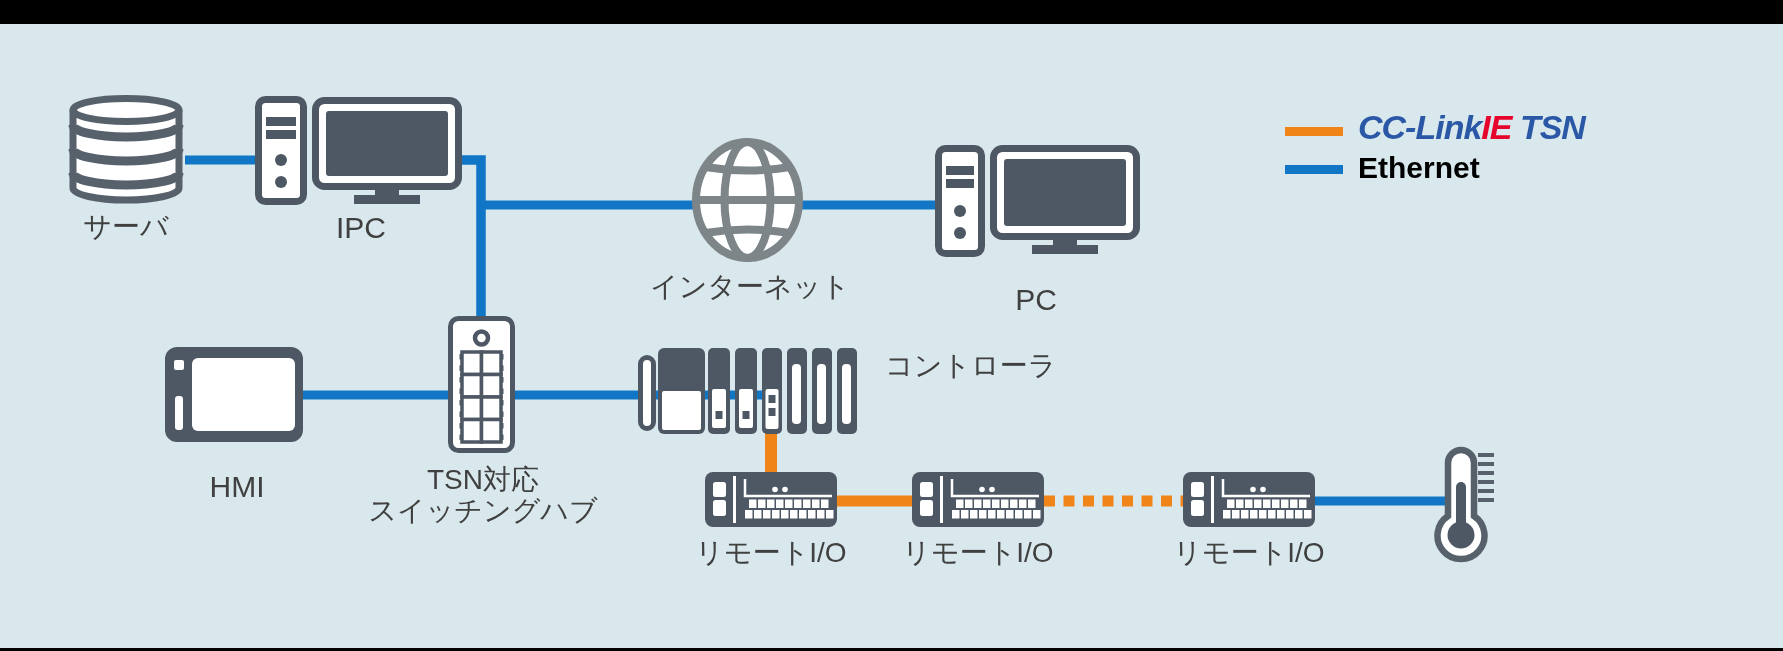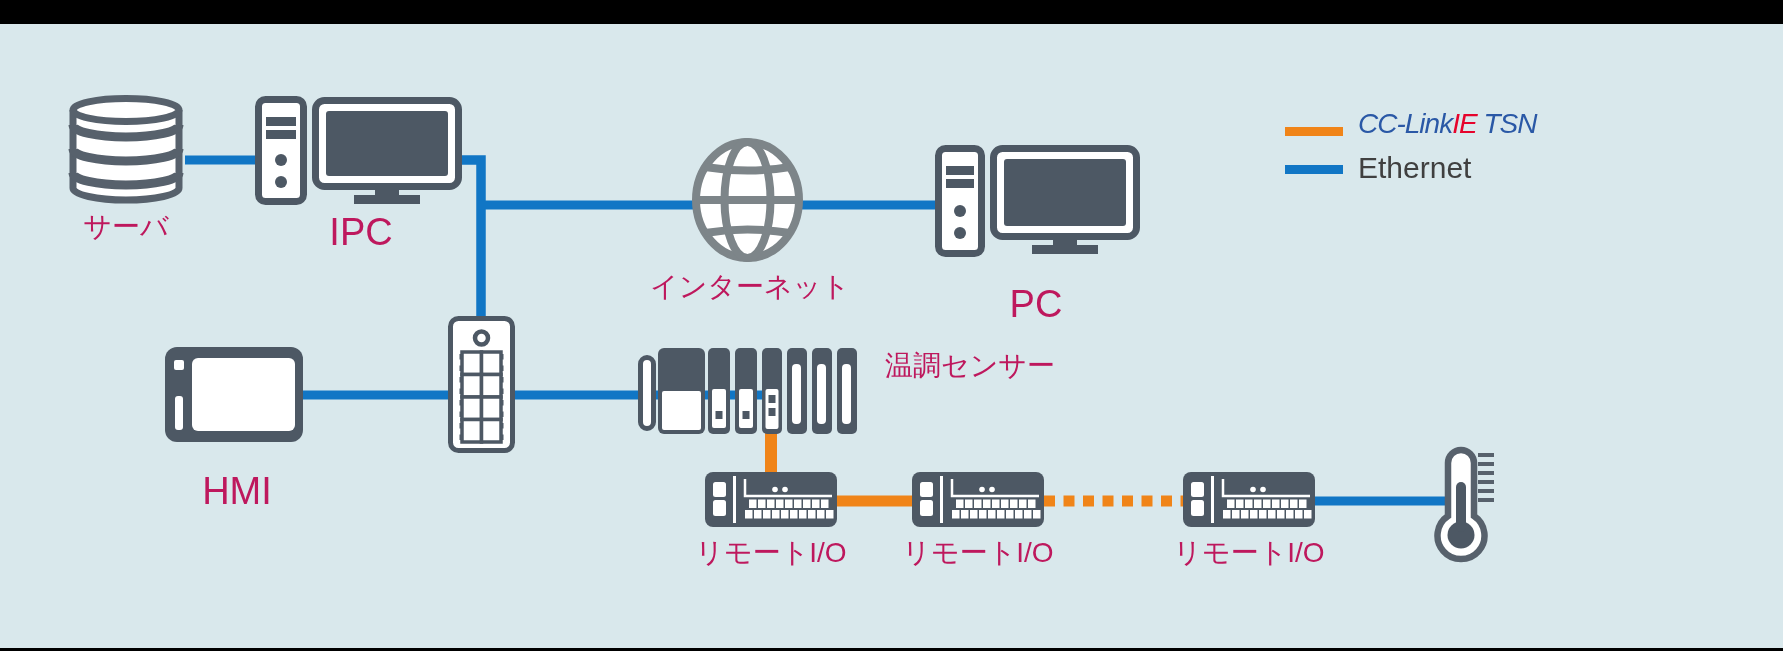--- a/index.html
+++ b/index.html
@@ -7,32 +7,32 @@
     position:relative;width:1783px;height:651px;overflow:hidden;
     background:#d9e8ec;
     font-family:"Liberation Sans","DejaVu Sans",sans-serif;
   }
   .bar{position:absolute;left:0;width:1783px;background:#000;}
   .bar.top{top:0;height:24px;}
   .bar.bottom{top:648px;height:3px;}
   .links{position:absolute;left:0;top:0;z-index:1;}
   .node{position:absolute;z-index:2;line-height:0;}
   .lbl{
-    position:absolute;z-index:3;color:#be185d;font-size:28px;line-height:1.12;
+    position:absolute;z-index:3;color:#404040;font-size:28px;line-height:1.12;
     white-space:nowrap;transform:translateX(-50%);text-align:center;
   }
-  .lbl.latin{font-size:38px;}
+  .lbl.latin{font-size:30px;}
   .lbl.leftalign{transform:none;text-align:left;}
   .legend{position:absolute;z-index:3;}
   .swatch{position:absolute;width:58px;height:9px;}
   .legend-text{position:absolute;white-space:nowrap;}
-  .logo{font-size:28px;font-style:italic;font-weight:normal;letter-spacing:-1px;line-height:1;}
+  .logo{font-size:34px;font-style:italic;font-weight:bold;letter-spacing:-1px;line-height:1;}
   .logo .lg-blue{color:#2a58a6;}
   .logo .lg-red{color:#e6032c;}
-  .eth{font-size:30px;color:#404040;line-height:1;}
+  .eth{font-size:30px;color:#000000;line-height:1;font-weight:bold;}
 </style>
 </head>
 <body>
 
 <div class="stage" style="background: rgb(217, 232, 236);">
 
   <div class="bar top"></div>
   <div class="bar bottom"></div>
 
   <svg class="links" width="1783" height="651">
@@ -130,20 +130,22 @@
         <rect x="14" y="81" width="19.5" height="22.5"></rect>
           <rect x="33.5" y="81" width="19.5" height="22.5"></rect>
         <rect x="14" y="103.5" width="19.5" height="22.5"></rect>
           <rect x="33.5" y="103.5" width="19.5" height="22.5"></rect>
       </g>
       <line x1="13" y1="38" x2="13" y2="124" stroke="#4d5864" stroke-width="3" stroke-dasharray="5.5 6"></line>
       <line x1="54" y1="38" x2="54" y2="124" stroke="#4d5864" stroke-width="3" stroke-dasharray="5.5 6"></line>
     </svg>
   </div>
   <div class="lbl" style="left:483px;top:464px;">
+    <div>TSN対応</div>
+    <div>スイッチングハブ</div>
   </div>
 
   <div class="node" style="left:638px;top:345px;">
     <svg width="220" height="92" viewBox="0 0 220 92">
       <rect x="2.5" y="12.5" width="13" height="71" rx="6.5" fill="#fff" stroke="#4d5864" stroke-width="5"></rect>
       <rect x="20" y="3" width="47" height="86" rx="6" fill="#4d5864"></rect>
       <rect x="24" y="46" width="39" height="39" rx="2" fill="#fff"></rect>
       <rect x="70" y="3" width="22" height="86" rx="5" fill="#4d5864"></rect>
       <rect x="74" y="44" width="14" height="39" rx="2" fill="#fff"></rect>
       <rect x="77.5" y="66" width="7" height="8" fill="#4d5864"></rect>
@@ -155,21 +157,21 @@
       <rect x="130.5" y="50" width="7" height="8" fill="#4d5864"></rect>
       <rect x="130.5" y="63" width="7" height="8" fill="#4d5864"></rect>
       <rect x="149" y="3" width="20" height="86" rx="5" fill="#4d5864"></rect>
       <rect x="154" y="19" width="9" height="60" rx="4" fill="#fff"></rect>
       <rect x="174" y="3" width="20" height="86" rx="5" fill="#4d5864"></rect>
       <rect x="179" y="19" width="9" height="60" rx="4" fill="#fff"></rect>
       <rect x="199" y="3" width="20" height="86" rx="5" fill="#4d5864"></rect>
       <rect x="204" y="19" width="9" height="60" rx="4" fill="#fff"></rect>
     </svg>
   </div>
-  <div class="lbl leftalign" style="left:885px;top:350px;">温調センサー</div>
+  <div class="lbl leftalign" style="left:885px;top:350px;">コントローラ</div>
 
   <div class="node" style="left:705px;top:472px;">
     <svg width="132" height="55" viewBox="0 0 132 55">
       <rect x="0" y="0" width="132" height="55" rx="8" fill="#4d5864"></rect>
       <rect x="8" y="10" width="13" height="15" rx="2.5" fill="#fff"></rect>
       <rect x="8" y="28" width="13" height="16" rx="2.5" fill="#fff"></rect>
       <rect x="28" y="4" width="3" height="47" fill="#fff"></rect>
       <path d="M40,7 V24 H127" fill="none" stroke="#fff" stroke-width="2.5"></path>
       <circle cx="70" cy="17.5" r="2.8" fill="#fff"></circle>
         <circle cx="80" cy="17.5" r="2.8" fill="#fff"></circle>

